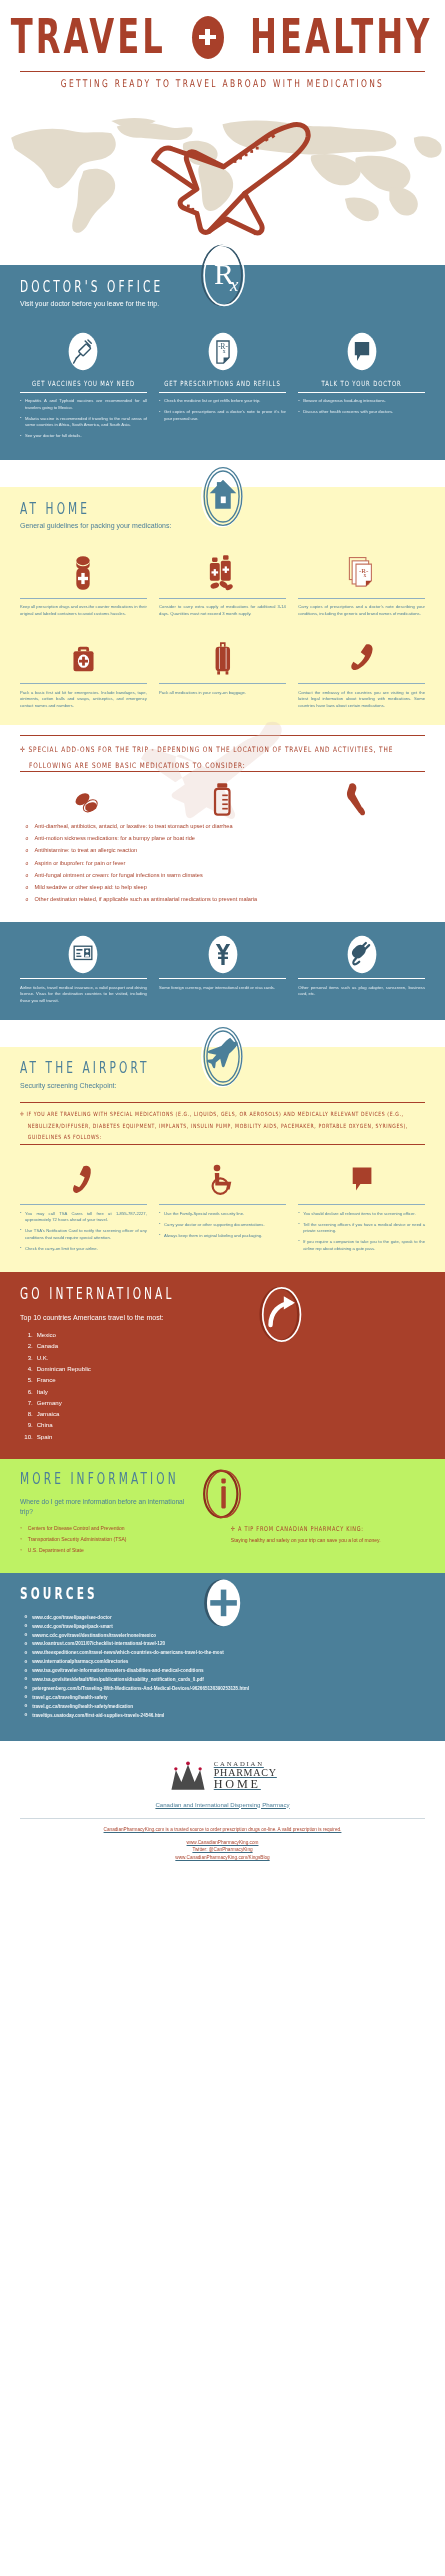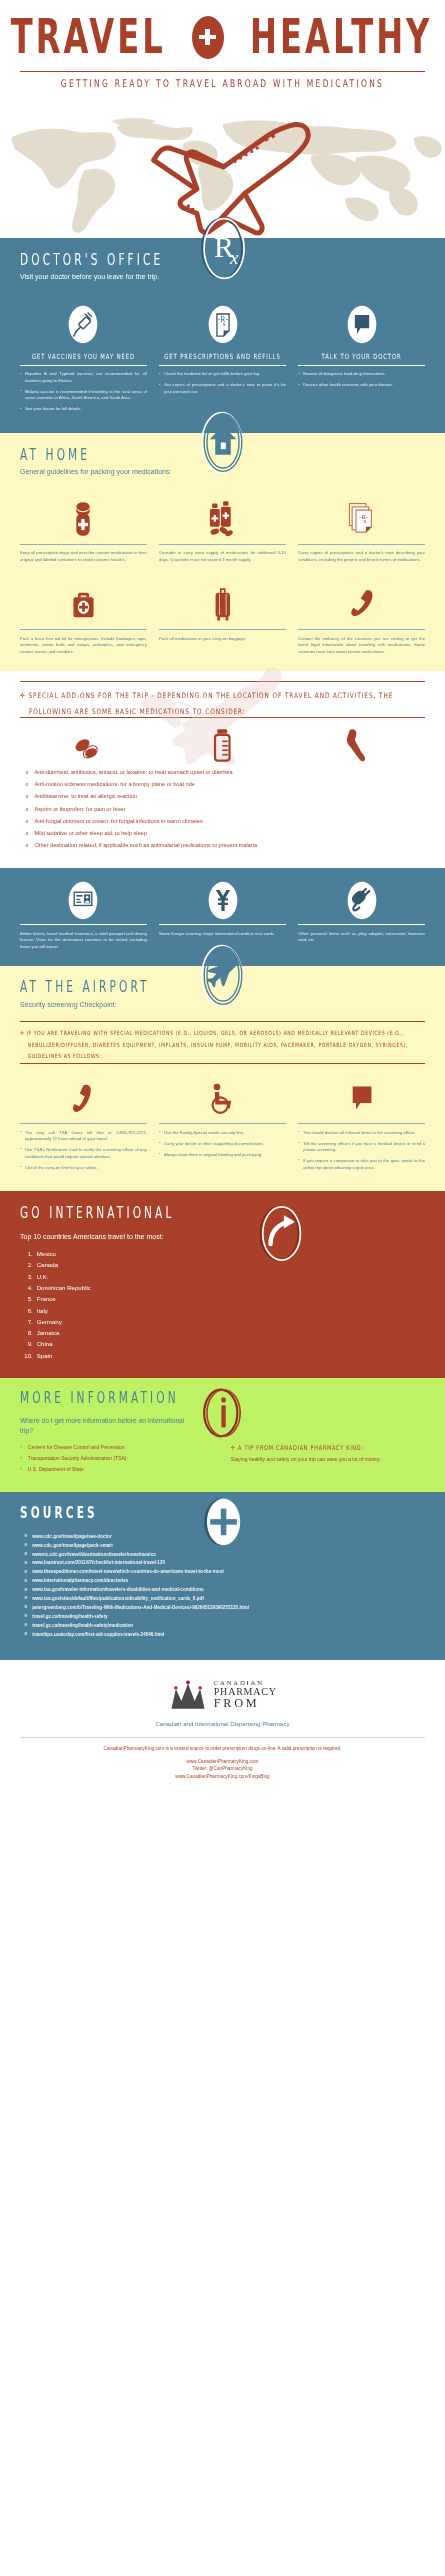--- a/index.html
+++ b/index.html
@@ -64,20 +64,21 @@
   .hero .plane { position:absolute; left: 78px; top: 5.6px; }
 
   
   .band-blue { background:#4b7f99; color:#fff; }
   .band-white { background:#fef9c3; }
 
   .sec-head {
     position: relative;
     padding: 14.5px 20px 10px 20px;
     min-height: 53px;
+    margin-top: 27px;
   }
   .sec-title {
     font-family: "DejaVu Sans", sans-serif;
     font-size: 10.6px;
     letter-spacing: 3.1px;
     transform: scaleY(1.45);
     transform-origin: left center;
     display: inline-block;
     margin-bottom: 7.8px;
   }
@@ -172,21 +173,21 @@
   .sources .sec-title { color:#fff; }
   .src-list { margin-top: 7.8px; }
   .src-list li {
     list-style:none; font-size:4.6px; margin-bottom: 3.9px;
     padding-left: 12.2px; position:relative; color:#f0f5f8;
   }
   .src-list li:before { content:"o"; position:absolute; left:4.5px; top:-0.6px; font-size:4.5px; }
   .plus-emblem { position:absolute; left:50%; transform:translateX(-50%); top: 3.3px; }
 
   
-  .footer { background:#fff; padding: 19px 20px 14.5px 20px; text-align:center; }
+  .footer { background:#fff; padding: 19px 20px 14.5px 20px; text-align:center;text-decoration:underline; }
   .logo-wrap { display:flex; justify-content:center; align-items:center; gap:5.6px; }
   .logo-text { text-align:left; line-height:1; }
   .logo-text .l1 { font-family:"Liberation Serif", serif; font-size:6.7px; letter-spacing:1.8px; color:#444; }
   .logo-text .l2 { font-family:"Liberation Serif", serif; font-size:10px; letter-spacing:0.8px; color:#333; }
   .logo-text .l3 { font-family:"Liberation Serif", serif; font-size:12.2px; letter-spacing:2.8px; color:#333; }
   .footer-tag { color:#4b7f99; font-size:6.1px; margin-top: 9px; }
   .footer-divider { border-top:0.6px solid #cfd9df; margin: 10px 0 7.8px 0; }
   .footer-note { color:#a8402a; font-size:4.7px; line-height:1.65; }
   .footer-links { color:#a8402a; font-size:4.7px; line-height:1.65; margin-top: 4.5px; }
 </style>
@@ -727,21 +728,21 @@
         </g>
         <g fill="#b8113a">
           <circle cx="36" cy="6" r="3.4"></circle>
           <circle cx="14" cy="16" r="3"></circle>
           <circle cx="58" cy="16" r="3"></circle>
         </g>
       </svg>
       <div class="logo-text">
         <div class="l1">CANADIAN</div>
         <div class="l2">PHARMACY</div>
-        <div class="l3">FROM</div>
+        <div class="l3">HOME</div>
       </div>
     </div>
     <div class="footer-tag">Canadian and International Dispensing Pharmacy</div>
     <div class="footer-divider"></div>
     <div class="footer-note">CanadianPharmacyKing.com is a trusted source to order prescription drugs on-line. A valid prescription is required.</div>
     <div class="footer-links">
       <div>www.CanadianPharmacyKing.com</div>
       <div>Twitter: @CanPharmacyKing</div>
       <div>www.CanadianPharmacyKing.com/KingsBlog</div>
     </div>

